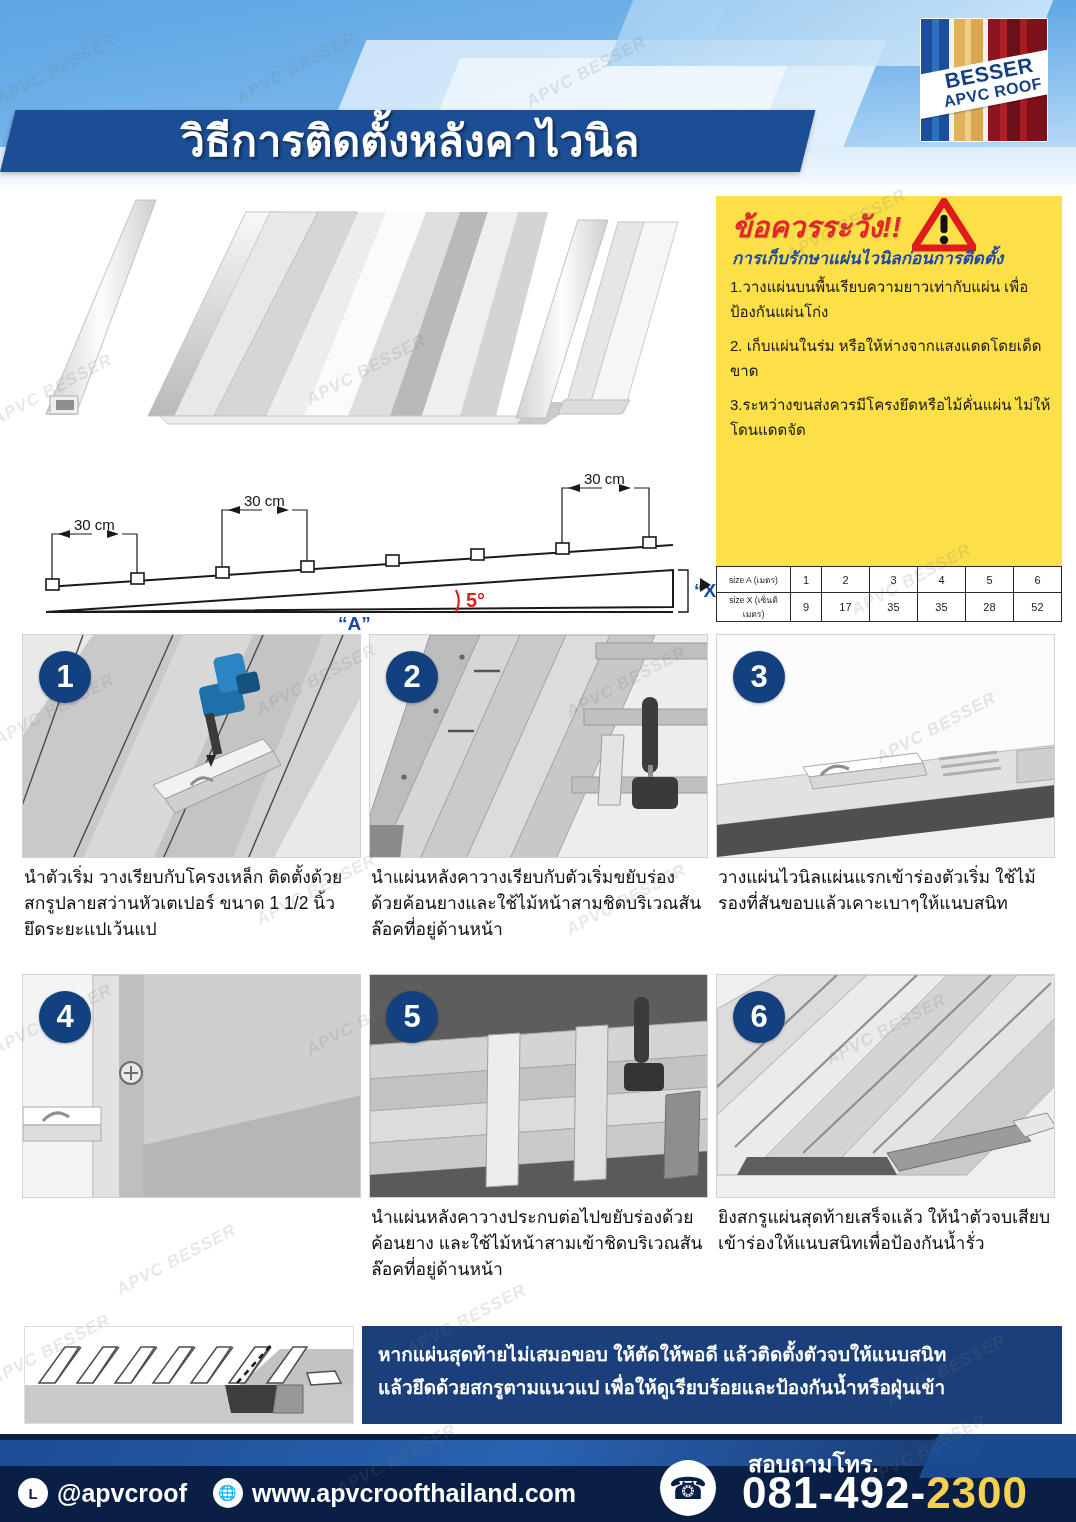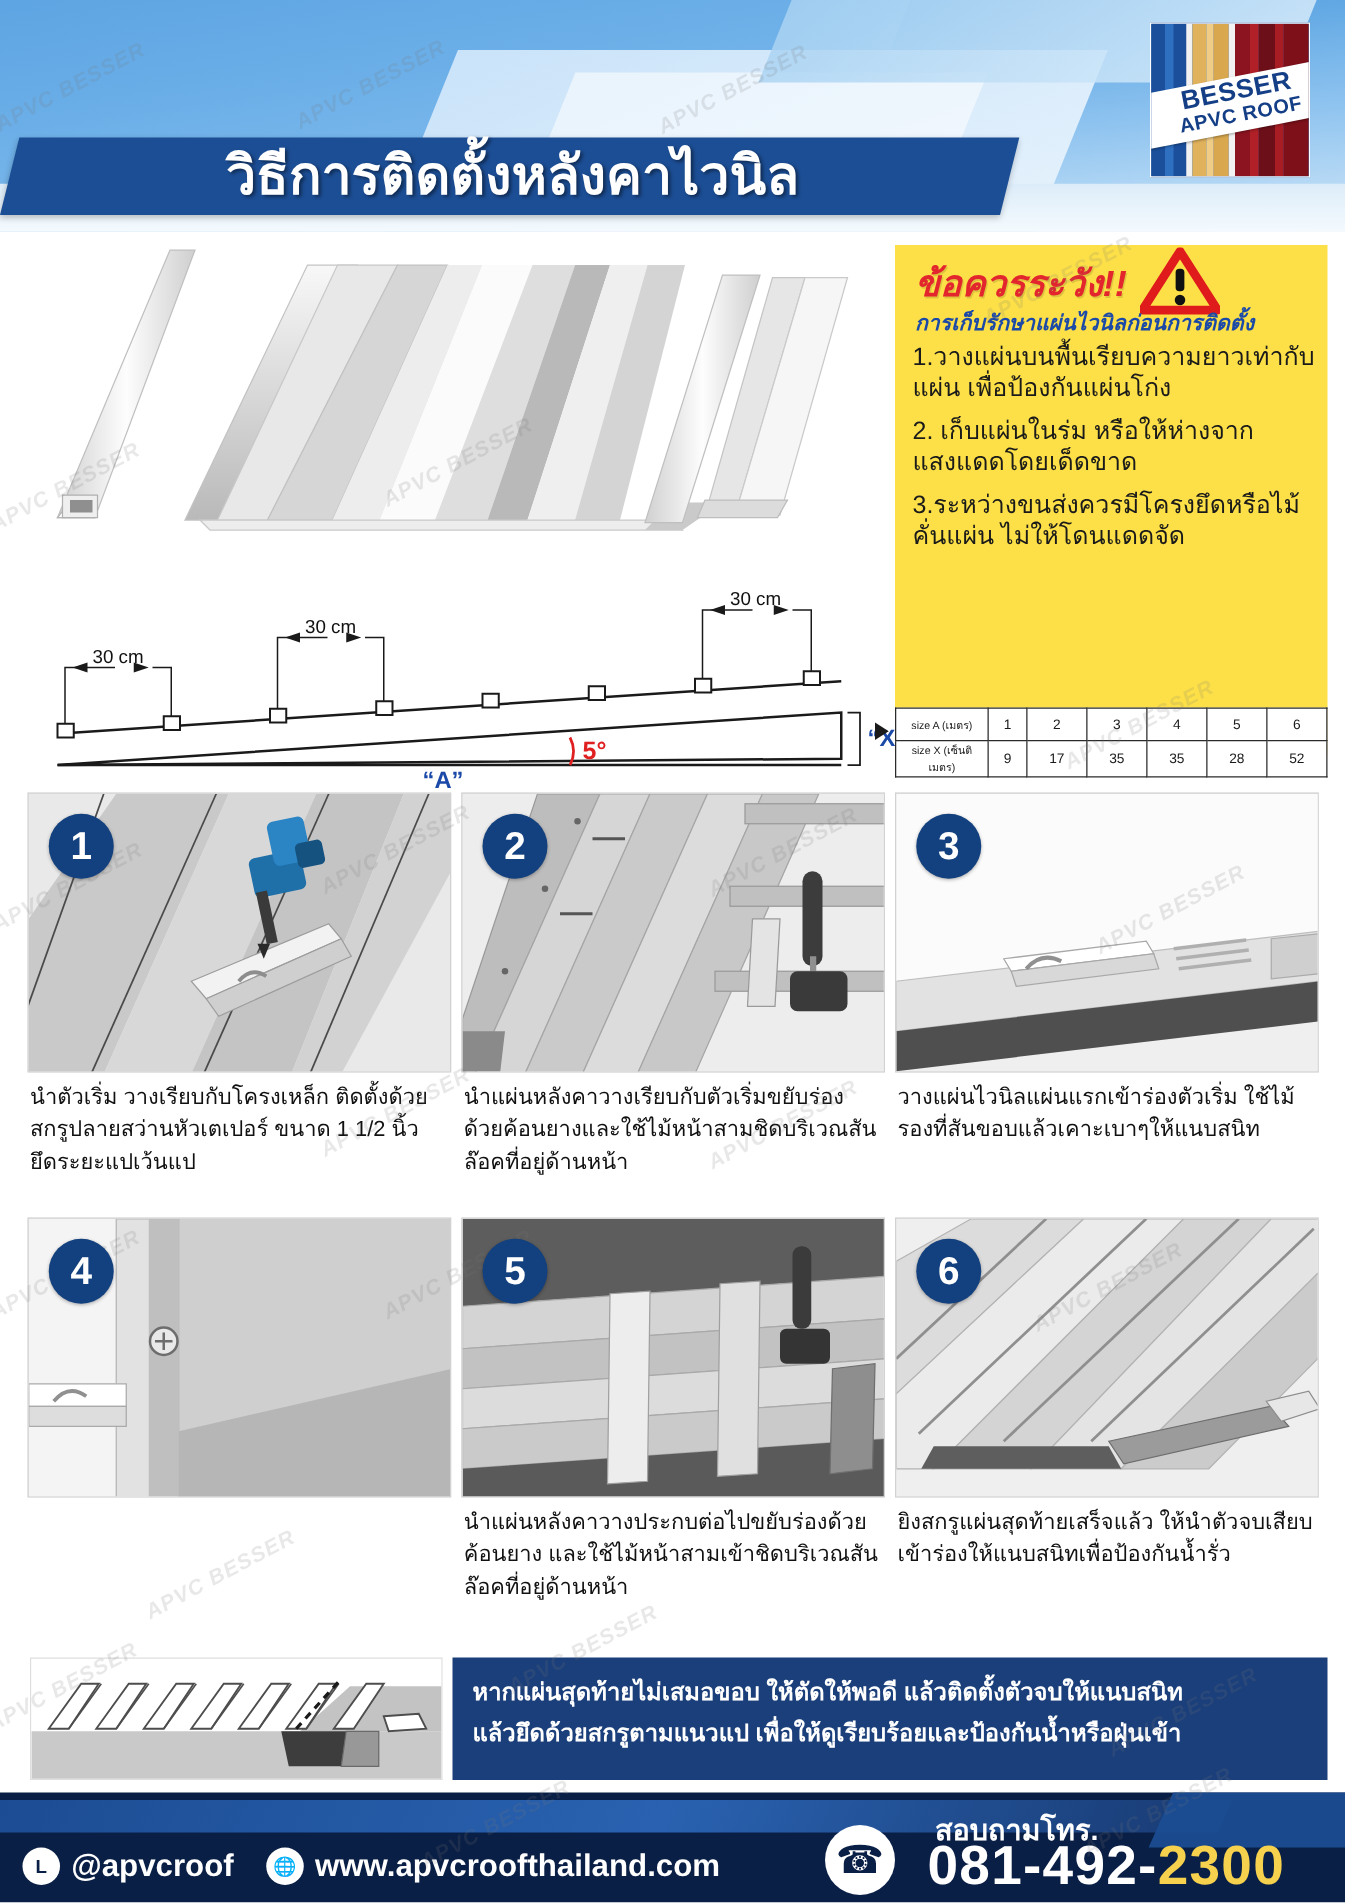--- a/index.html
+++ b/index.html
@@ -90,21 +90,21 @@
     color:#e3262d; font-size:29px; font-weight:bold; font-style:italic;
     text-shadow:1px 1px 0 rgba(0,0,0,.12);
   }
   .warn-tri{position:absolute; left:196px; top:2px;}
   .warn-sub{
     position:absolute; left:16px; top:48px; width:320px;
     color:#1b49a8; font-size:17px; font-weight:bold; font-style:italic;
   }
   .warn-list{position:absolute; left:14px; top:78px; width:326px;}
   .warn-list li{
-    list-style:none; color:#1a1a1a; font-size:20px; line-height:25px;
+    list-style:none; color:#1a1a1a; font-size:15px; line-height:25px;
     margin-bottom:9px;
   }
 
   
   .sizetable{
     position:absolute; left:716px; top:566px; width:346px; height:52px;
     border-collapse:collapse; background:#fff;
   }
   .sizetable td{
     border:1px solid #2b2b2b; text-align:center; font-size:11px;

